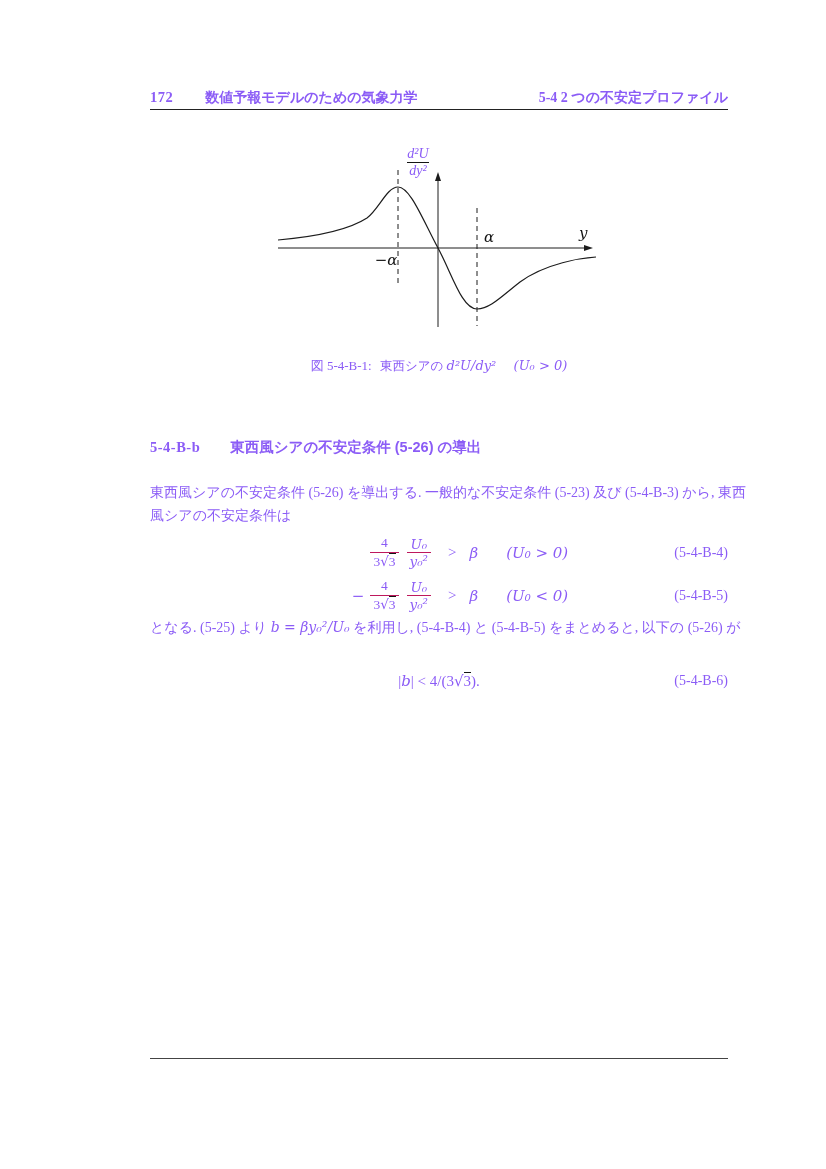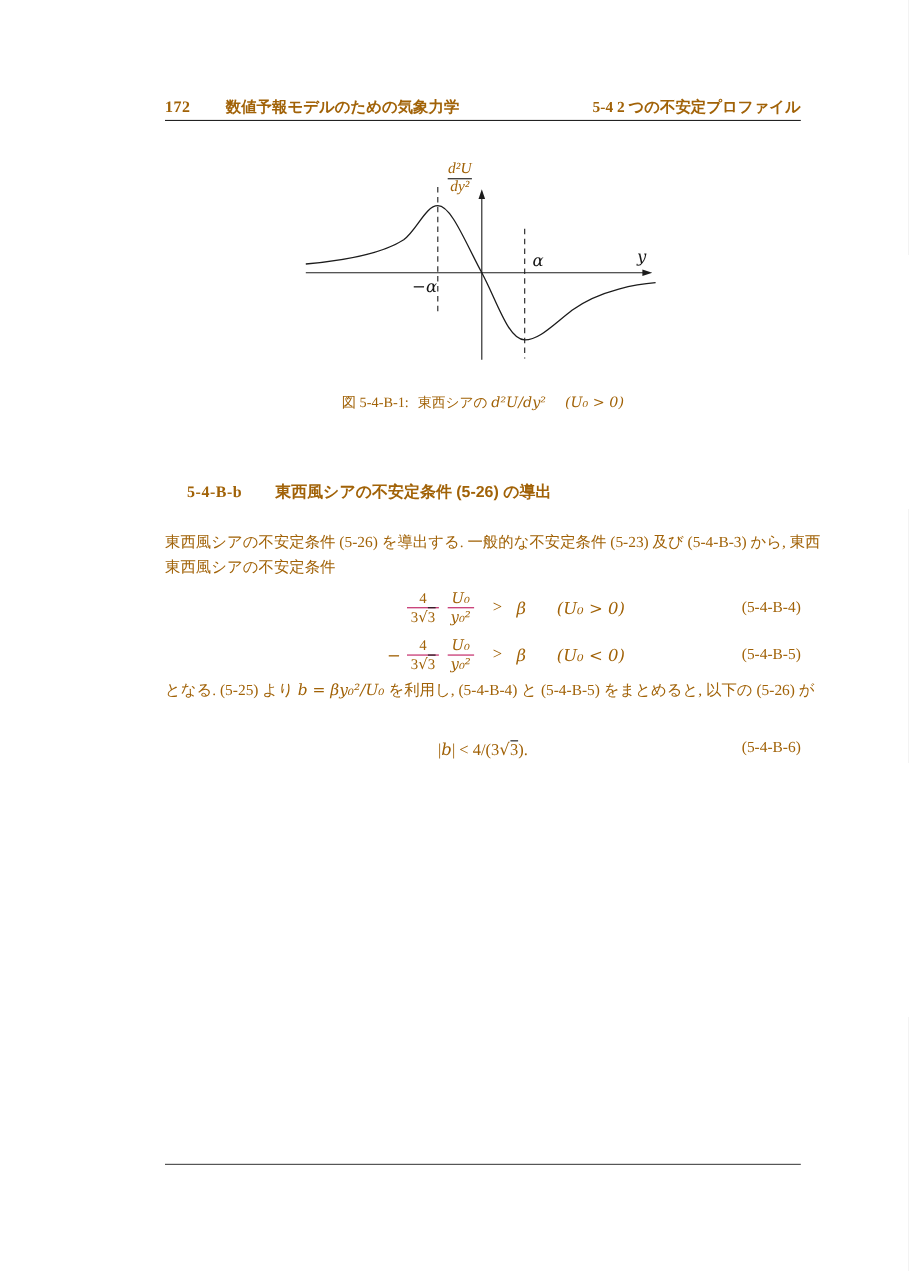--- a/index.html
+++ b/index.html
@@ -3,21 +3,21 @@
 <meta charset="utf-8">
 <style>
   html, body { margin: 0; padding: 0; background: #e8e8e8; }
   .page {
     position: relative;
     width: 826px;
     height: 1169px;
     margin: 0 auto;
     background: #ffffff;
     font-family: "Liberation Serif", "DejaVu Serif", serif;
-    color: #a16207;
+    color: #8b5cf6;
     overflow: hidden;
   }
 
   
   .header-row {
     position: absolute;
     left: 150px; top: 89px; width: 578px;
     display: flex; align-items: baseline;
     font-weight: bold; font-size: 14.5px;
     white-space: nowrap;
@@ -44,21 +44,21 @@
     text-align: center; font-size: 13px; white-space: nowrap;
   }
   .caption-row .cap-label { margin-right: 5px; }
   .caption-row .cap-text { font-size: 12.5px; }
   .caption-row .math { font-style: italic; font-family: "DejaVu Serif", serif; }
   .caption-row .cap-cond { margin-left: 14px; font-style: italic; font-family: "DejaVu Serif", serif; }
 
   
   .sec-heading {
     position: absolute; left: 150px; top: 438px;
-    display: flex; align-items: baseline; font-weight: bold; white-space: nowrap; margin-left: 20px;
+    display: flex; align-items: baseline; font-weight: bold; white-space: nowrap;
   }
   .sec-num { font-size: 14.5px; letter-spacing: 0.5px; }
   .sec-title { margin-left: 30px; font-size: 14.5px; font-family: Liberation Sans, sans-serif; }
 
   
   .body-line {
     position: absolute; left: 150px; width: 578px;
     font-size: 14px; white-space: nowrap;
   }
   .math-i { font-style: italic; font-family: "DejaVu Serif", serif; }
@@ -152,21 +152,21 @@
     <span class="math">d²U/dy²</span>
     <span class="cap-cond">(U₀ &gt; 0)</span>
   </div>
 
   <div class="sec-heading">
     <span class="sec-num">5-4-B-b</span>
     <span class="sec-title">東西風シアの不安定条件 (5-26) の導出</span>
   </div>
 
   <div class="body-line" style="top:484px;">東西風シアの不安定条件 (5-26) を導出する. 一般的な不安定条件 (5-23) 及び (5-4-B-3) から, 東西</div>
-  <div class="body-line" style="top:507px;">東西風シアの不安定条件</div>
+  <div class="body-line" style="top:507px;">風シアの不安定条件は</div>
 
   <div class="eqnarray">
 
     <div class="eq-row">
       <span class="eq-lhs">
         <span class="eq-sign"></span>
         <span class="frac">
           <span class="num">4</span>
           <span class="den"><span>3</span><span class="sqrt-sign">√</span><span class="radicand">3</span></span>
         </span>

